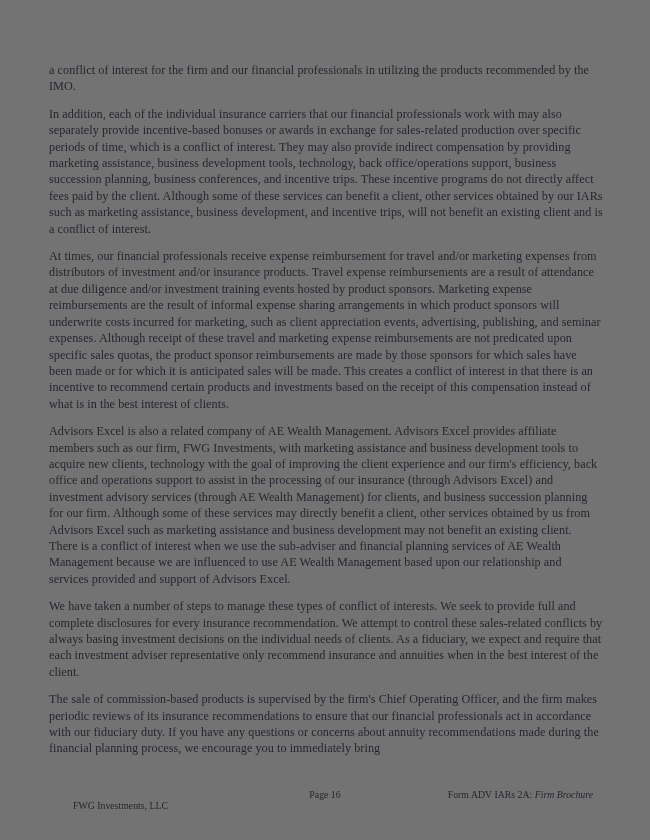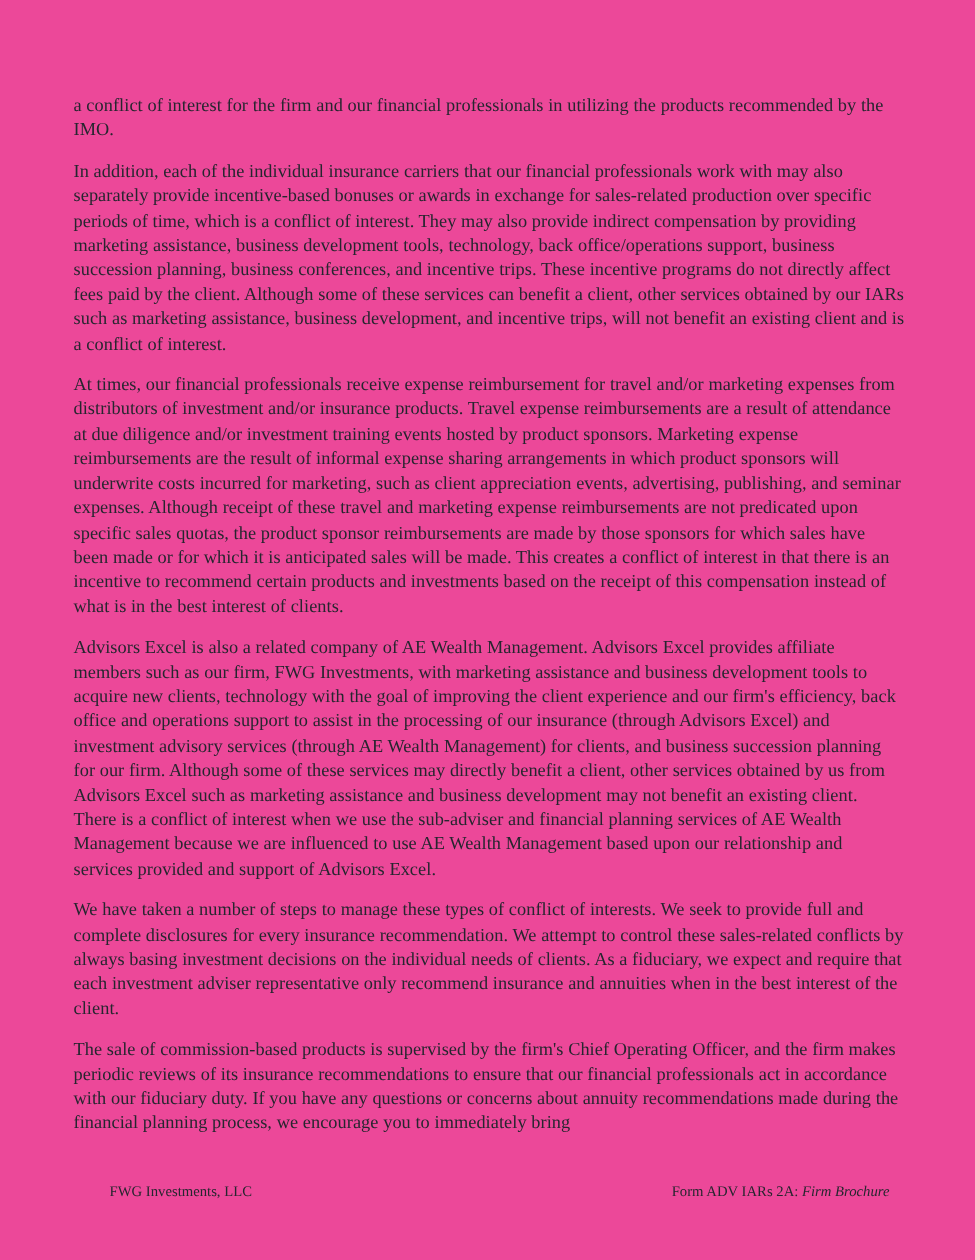--- a/index.html
+++ b/index.html
@@ -4,21 +4,21 @@
 <style>
   html, body {
     margin: 0;
     padding: 0;
     background: #ffffff;
   }
   .page {
     position: relative;
     width: 650px;
     height: 840px;
-    background: #ec4899;
+    background: #737373;
     font-family: "Liberation Serif", "DejaVu Serif", serif;
     color: #26262f;
     overflow: hidden;
   }
   .content {
     position: absolute;
     left: 49px;
     top: 62px;
     width: 554px;
     font-size: 12.2px;
@@ -34,21 +34,21 @@
     left: 0;
     right: 0;
     top: 789px;
     height: 14px;
     font-size: 9.8px;
     color: #26262f;
   }
   .footer .f-left {
     position: absolute;
     left: 73px;
-    top: 0;
+    top: 11px;
   }
   .footer .f-center {
     position: absolute;
     left: 0;
     right: 0;
     top: 0;
     text-align: center;
   }
   .footer .f-right {
     position: absolute;
@@ -68,16 +68,17 @@
       <p>a conflict of interest for the firm and our financial professionals in utilizing the products recommended by the IMO.</p>
       <p>In addition, each of the individual insurance carriers that our financial professionals work with may also separately provide incentive-based bonuses or awards in exchange for sales-related production over specific periods of time, which is a conflict of interest. They may also provide indirect compensation by providing marketing assistance, business development tools, technology, back office/operations support, business succession planning, business conferences, and incentive trips. These incentive programs do not directly affect fees paid by the client. Although some of these services can benefit a client, other services obtained by our IARs such as marketing assistance, business development, and incentive trips, will not benefit an existing client and is a conflict of interest.</p>
       <p>At times, our financial professionals receive expense reimbursement for travel and/or marketing expenses from distributors of investment and/or insurance products. Travel expense reimbursements are a result of attendance at due diligence and/or investment training events hosted by product sponsors. Marketing expense reimbursements are the result of informal expense sharing arrangements in which product sponsors will underwrite costs incurred for marketing, such as client appreciation events, advertising, publishing, and seminar expenses. Although receipt of these travel and marketing expense reimbursements are not predicated upon specific sales quotas, the product sponsor reimbursements are made by those sponsors for which sales have been made or for which it is anticipated sales will be made. This creates a conflict of interest in that there is an incentive to recommend certain products and investments based on the receipt of this compensation instead of what is in the best interest of clients.</p>
       <p>Advisors Excel is also a related company of AE Wealth Management. Advisors Excel provides affiliate members such as our firm, FWG Investments, with marketing assistance and business development tools to acquire new clients, technology with the goal of improving the client experience and our firm's efficiency, back office and operations support to assist in the processing of our insurance (through Advisors Excel) and investment advisory services (through AE Wealth Management) for clients, and business succession planning for our firm. Although some of these services may directly benefit a client, other services obtained by us from Advisors Excel such as marketing assistance and business development may not benefit an existing client. There is a conflict of interest when we use the sub-adviser and financial planning services of AE Wealth Management because we are influenced to use AE Wealth Management based upon our relationship and services provided and support of Advisors Excel.</p>
       <p>We have taken a number of steps to manage these types of conflict of interests. We seek to provide full and complete disclosures for every insurance recommendation. We attempt to control these sales-related conflicts by always basing investment decisions on the individual needs of clients. As a fiduciary, we expect and require that each investment adviser representative only recommend insurance and annuities when in the best interest of the client.</p>
       <p>The sale of commission-based products is supervised by the firm's Chief Operating Officer, and the firm makes periodic reviews of its insurance recommendations to ensure that our financial professionals act in accordance with our fiduciary duty.  If you have any questions or concerns about annuity recommendations made during the financial planning process, we encourage you to immediately bring</p>
     </div>
 
   <div class="footer">
     <span class="f-left">FWG Investments, LLC</span>
+    <span class="f-center">Page 16</span>
     <span class="f-right"><span>Form ADV IARs 2A: </span><i>Firm Brochure</i></span>
   </div>
 
 </div>
 
 </body></html>

